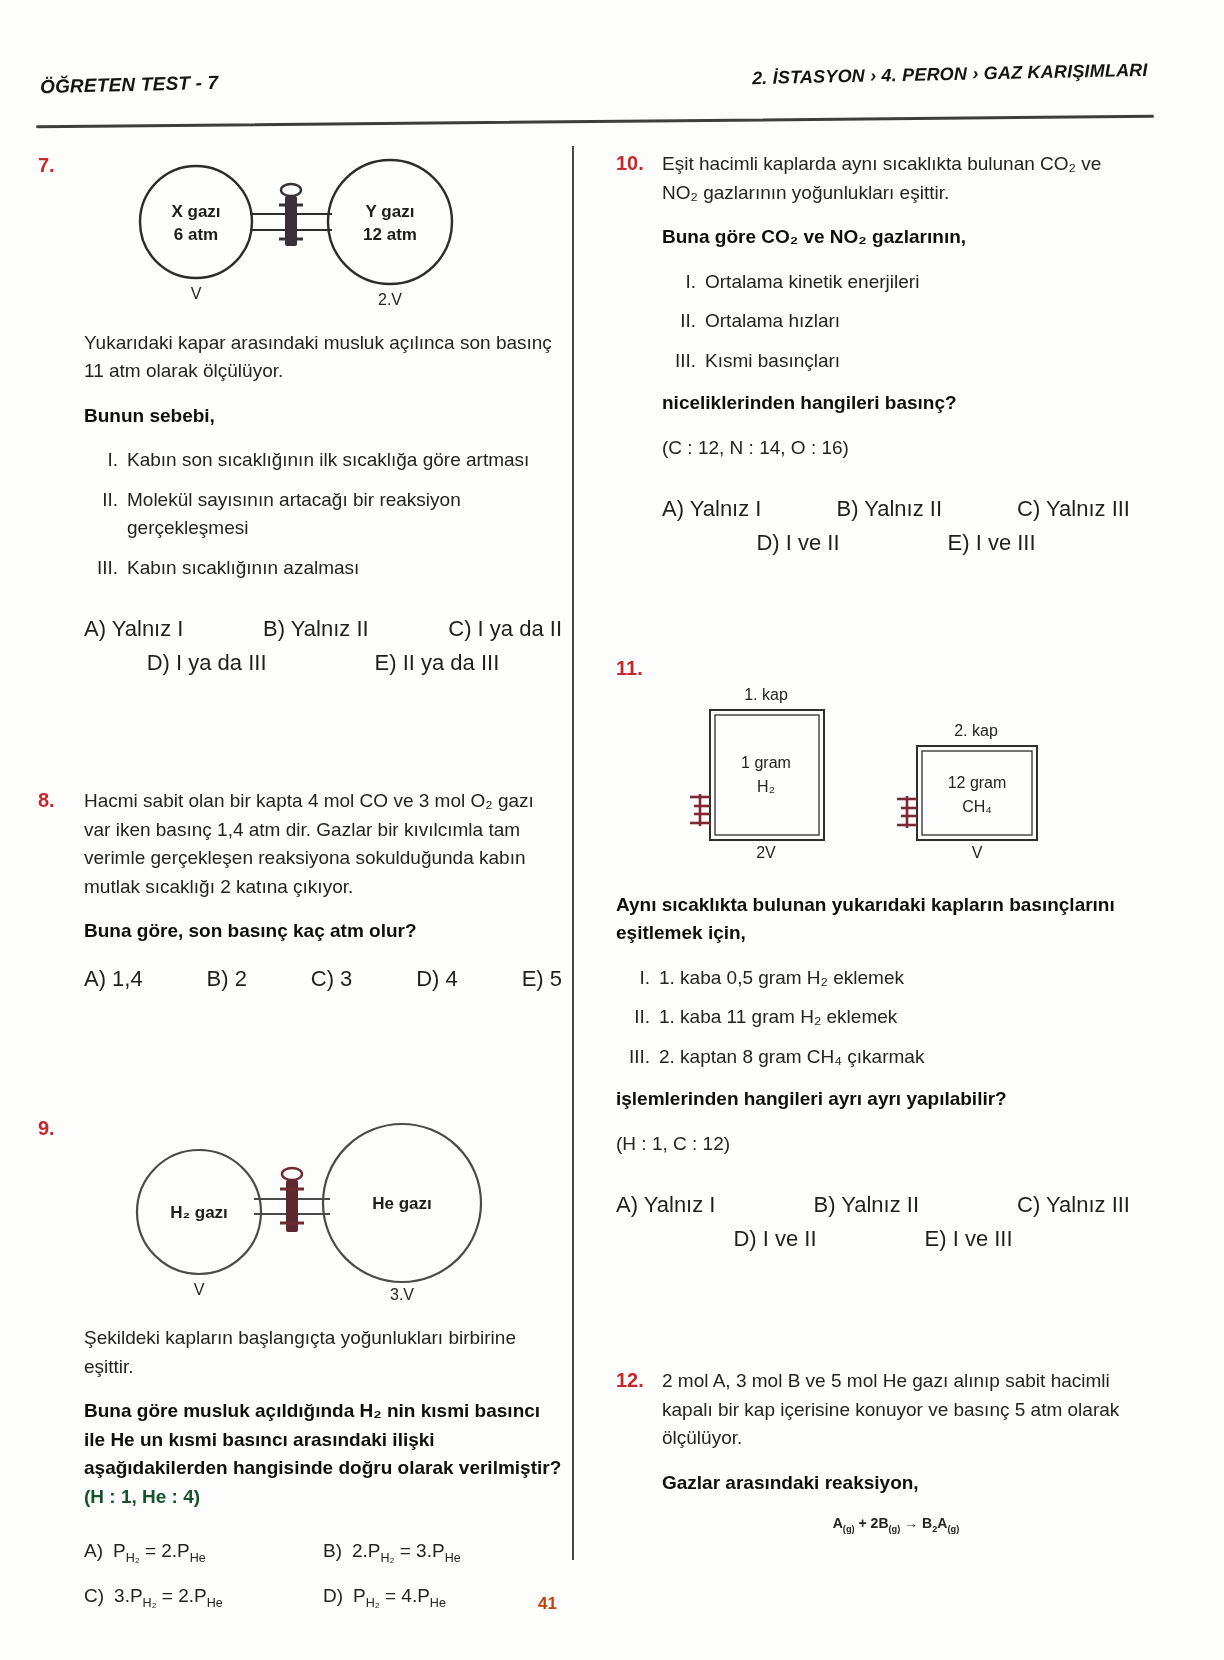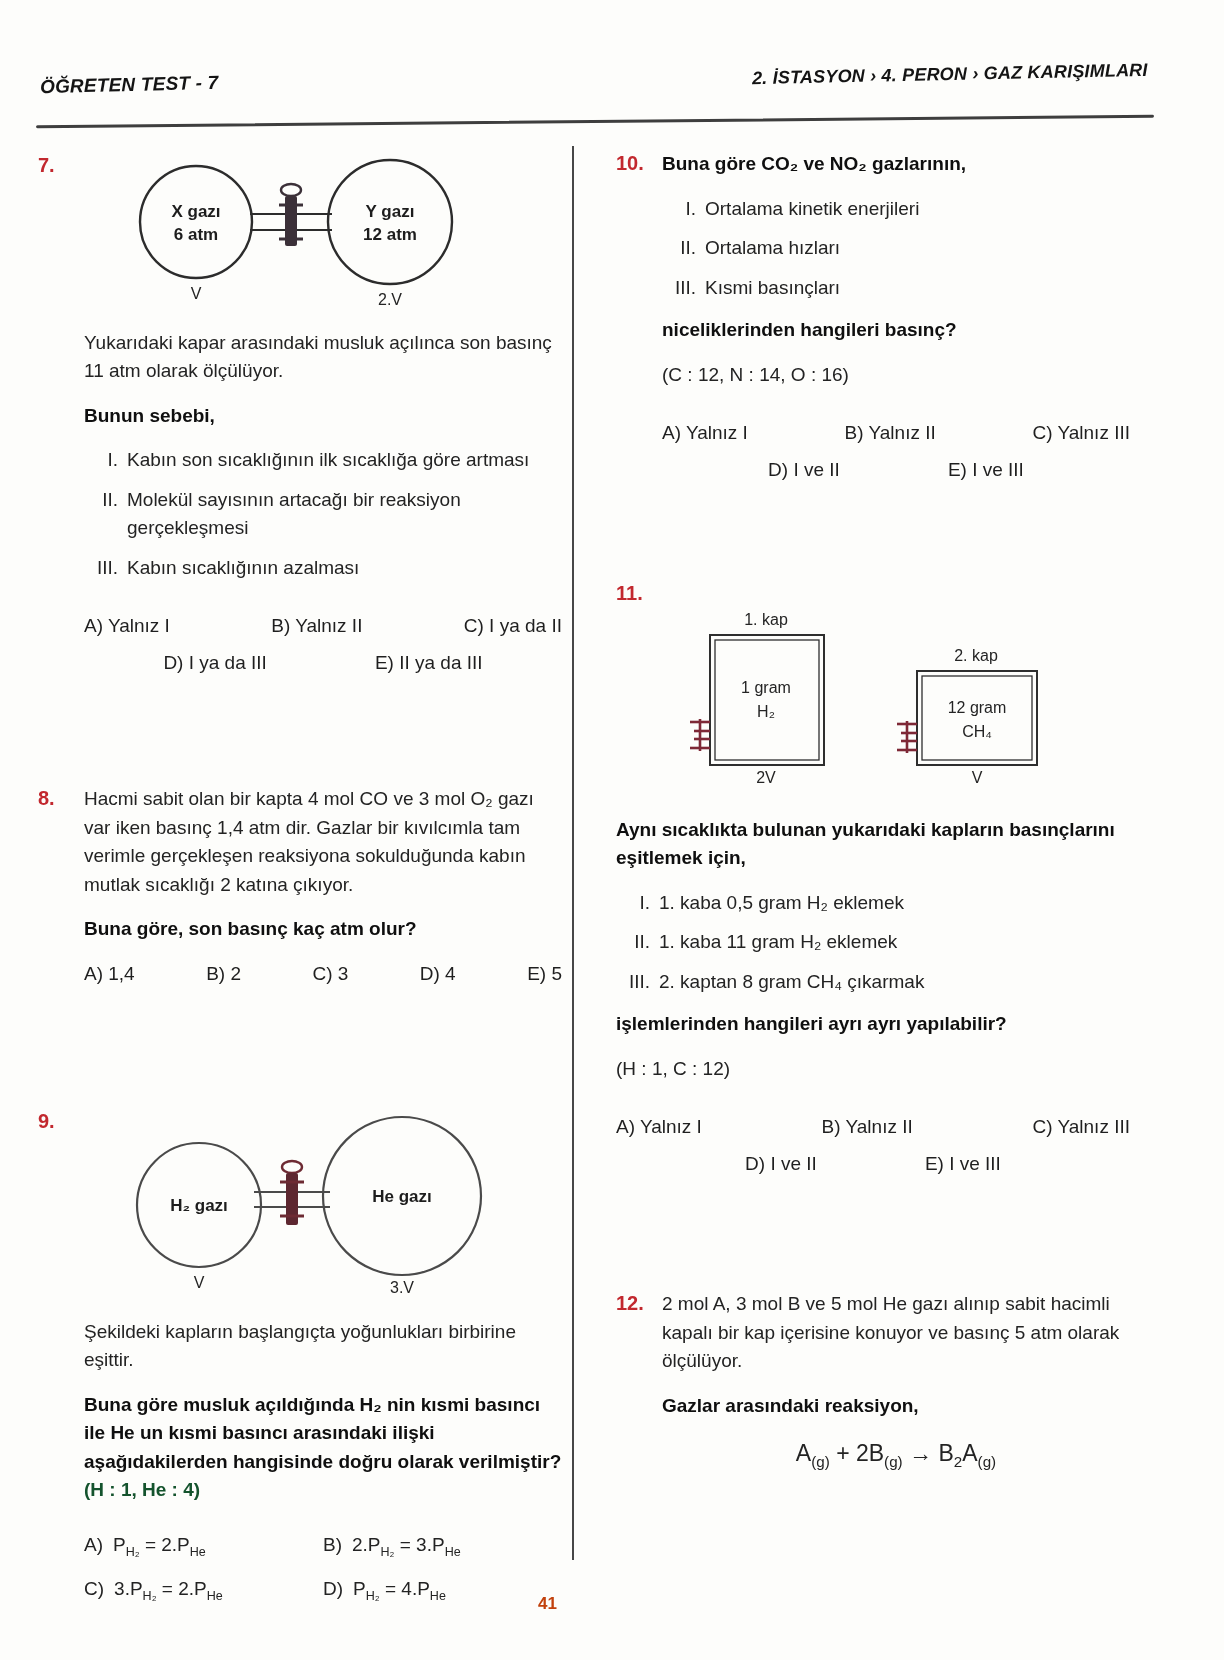--- a/index.html
+++ b/index.html
@@ -23,33 +23,33 @@
   .qnum{flex:none;width:46px;font-weight:700;font-size:20px;color:#c2282e;padding-top:2px;}
   .qbody{flex:1;font-size:19px;line-height:1.5;color:#232323;}
   .qbody p{margin:0 0 16px 0;}
   .bold{font-weight:700;color:#0f0f0f;}
   .note{font-weight:700;color:#14532d;}
   .items{margin:4px 0 14px 0;}
   .item{display:flex;margin:11px 0;}
   .rn{flex:none;width:34px;text-align:right;margin-right:9px;}
   .itxt{flex:1;}
   
-  .optrow{display:flex;font-size:19px;color:#1f1f1f;}
+  .optrow{display:flex;font-size:22px;color:#1f1f1f;}
   .optrow.r1{justify-content:space-between;margin-top:30px;}
-  .optrow.r2{justify-content:center;gap:108px;margin-top:8px;}
+  .optrow.r2{justify-content:center;gap:108px;margin-top:1px;}
   .optrow.single{justify-content:space-between;}
   .fopts{margin-top:26px;font-size:19px;}
   .frow{display:flex;margin-bottom:16px;}
   .fcell{width:50%;display:flex;gap:10px;}
   sub{font-size:66%;line-height:0;}
   
   .diagram{margin:4px 0 12px 0;}
   .dg-label{font-weight:700;font-size:17px;fill:#1d1d1d;}
   .dg-small{font-size:16px;fill:#242424;font-weight:400;}
-  .equation{text-align:center;font-size:23px;margin:6px 0 12px 0;color:#232323;}
+  .equation{text-align:center;font-size:14px;margin:6px 0 12px 0;color:#232323;font-weight:bold;}
 </style>
 </head>
 <body>
 
 <div class="page">
 
   <div class="hdr-left">ÖĞRETEN TEST - 7</div>
   <div class="hdr-right">2. İSTASYON › 4. PERON › GAZ KARIŞIMLARI</div>
   <div class="hdr-rule"></div>
   <div class="col-divider"></div>
@@ -167,20 +167,21 @@
         </div>
       </div>
     </div>
   </div>
 
   <div class="col right">
 
     <div class="q" style="margin-top:18px;justify-content:center;">
       <div class="qnum">10.</div>
       <div class="qbody">
+        <p>Eşit hacimli kaplarda aynı sıcaklıkta bulunan CO₂ ve NO₂ gazlarının yoğunlukları eşittir.</p>
         <p class="bold">Buna göre CO₂ ve NO₂ gazlarının,</p>
         <div class="items">
           <div class="item">
             <span class="rn">I.</span>
             <span class="itxt">Ortalama kinetik enerjileri</span>
           </div>
           <div class="item">
             <span class="rn">II.</span>
             <span class="itxt">Ortalama hızları</span>
           </div>

